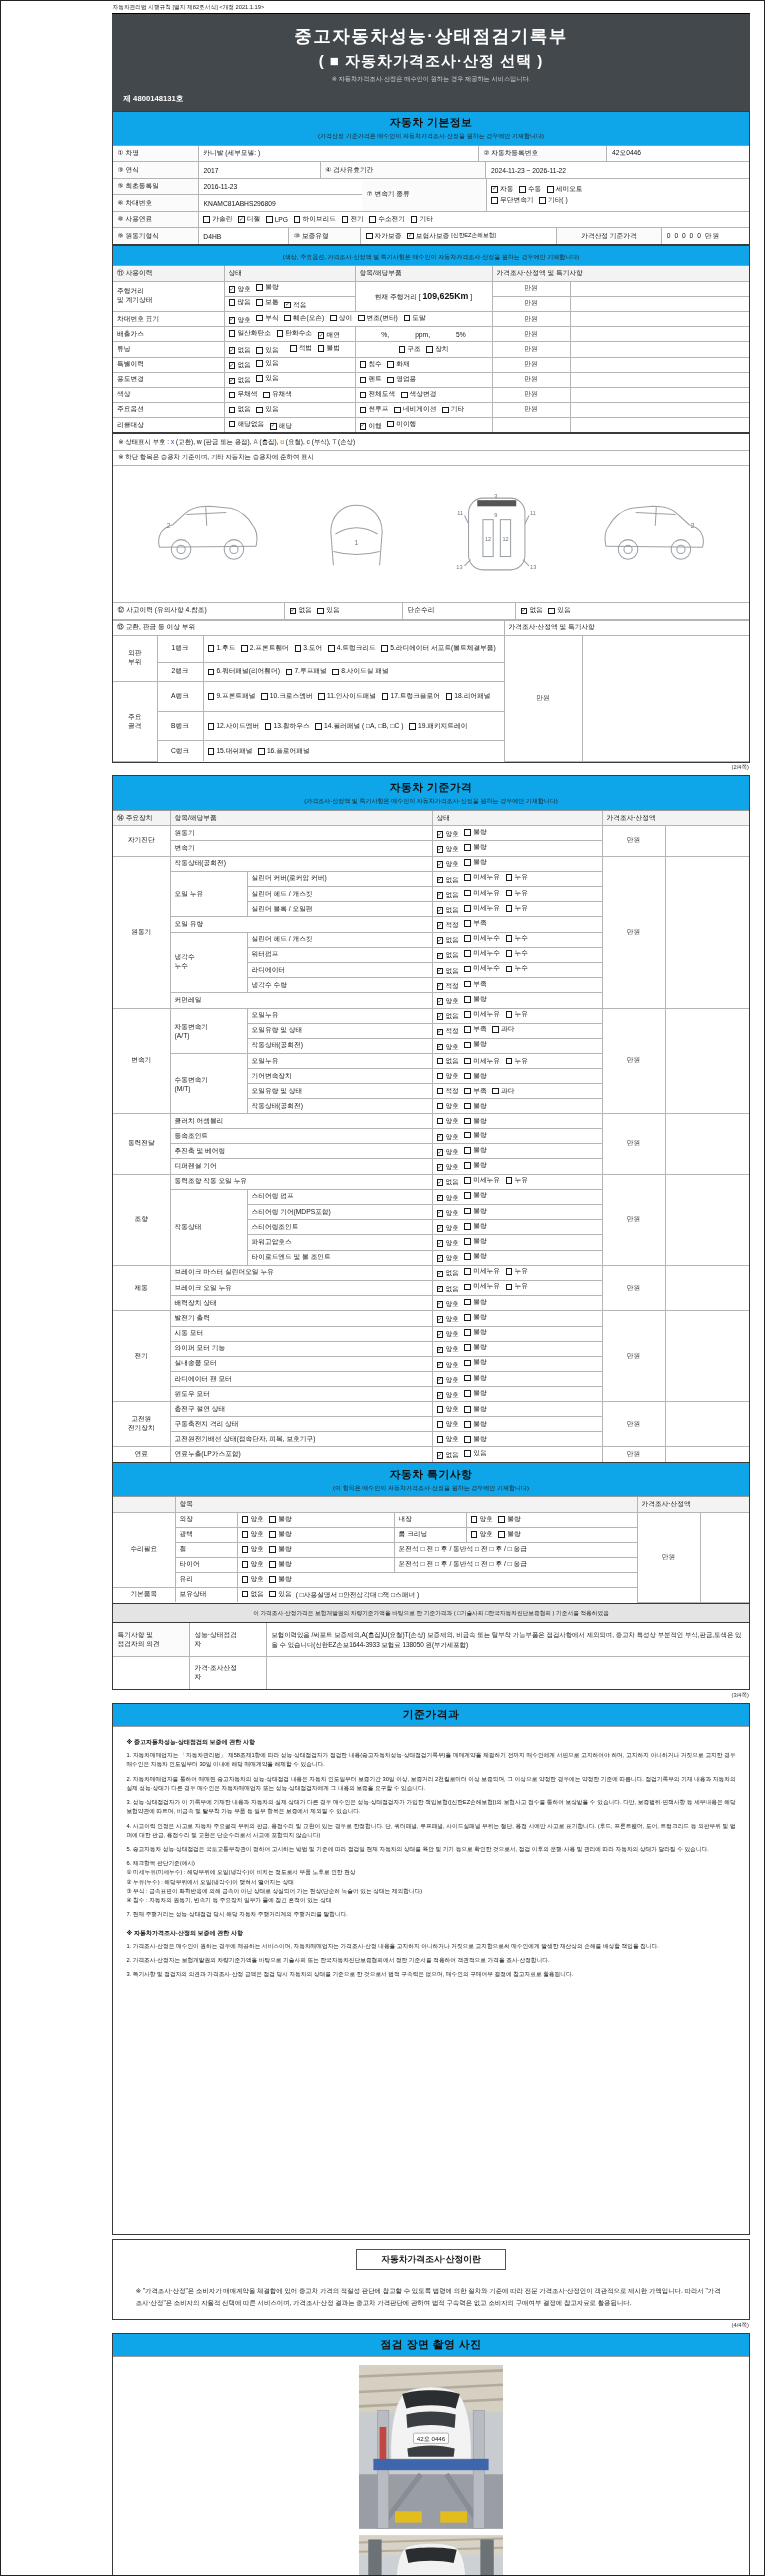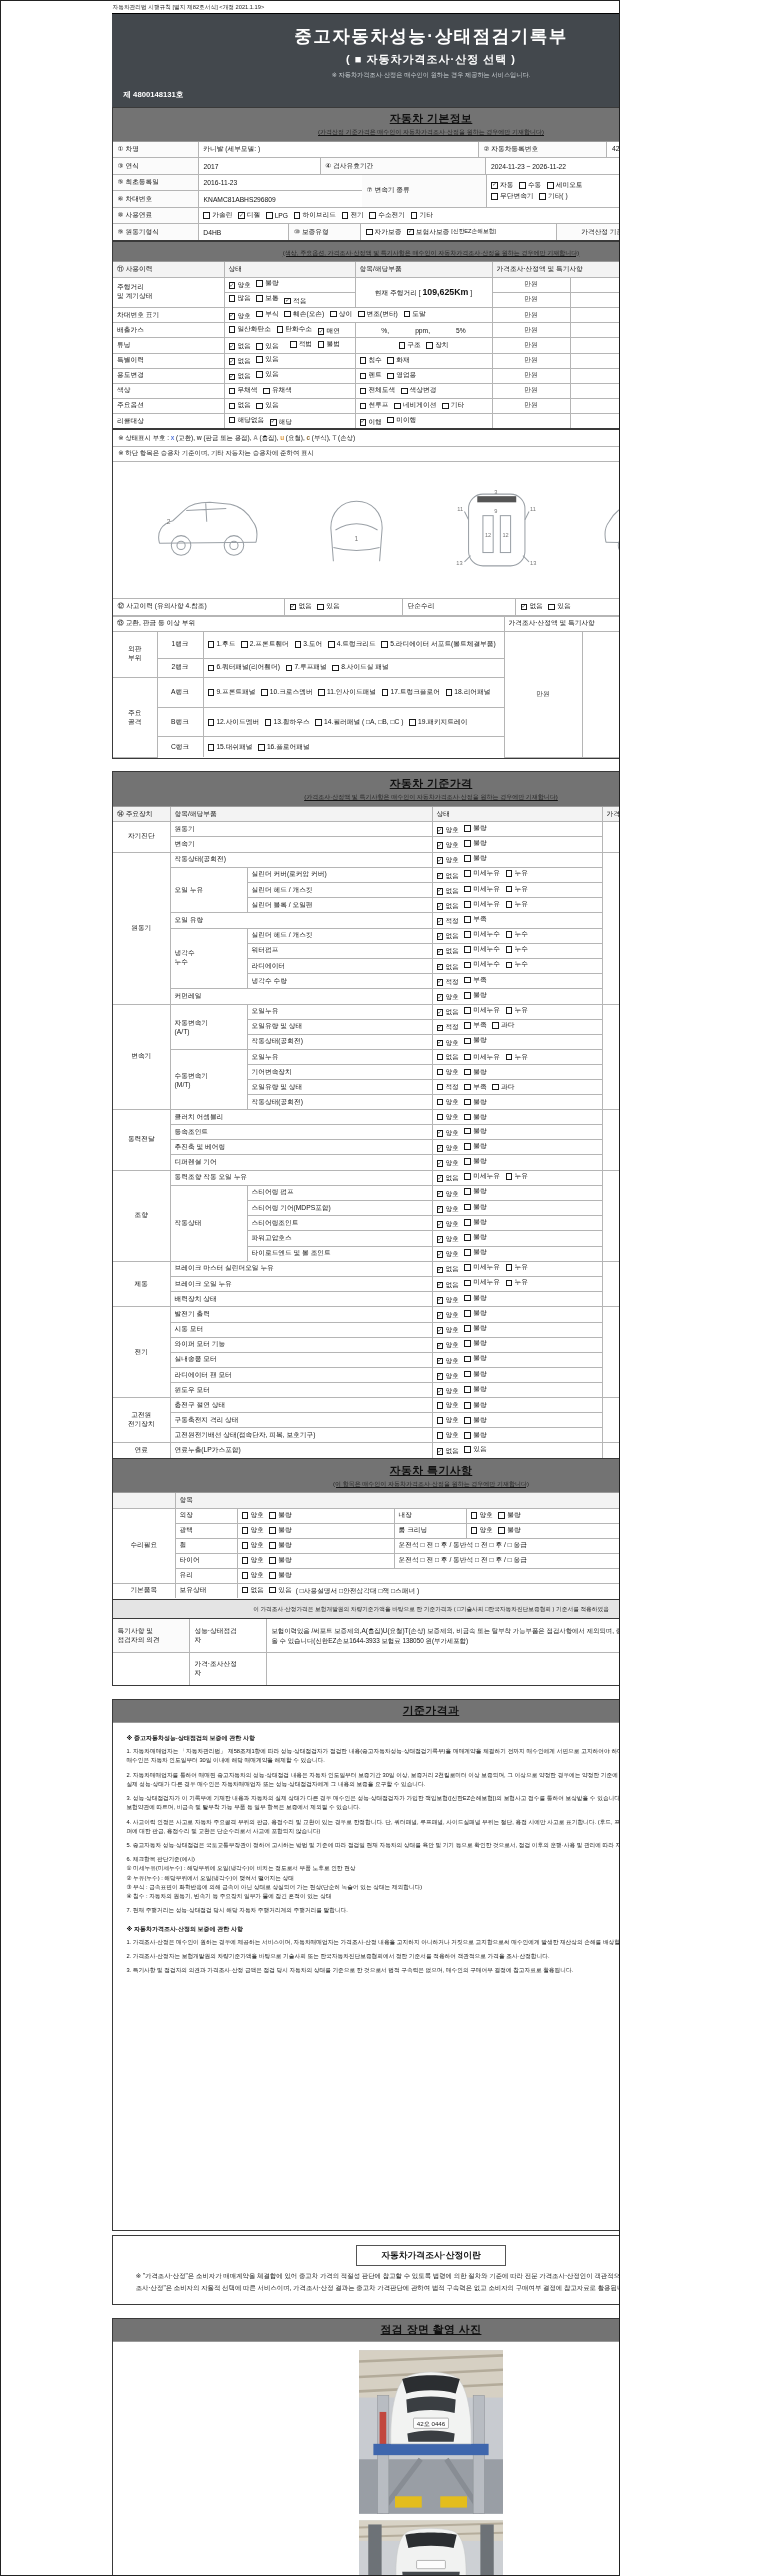--- a/index.html
+++ b/index.html
@@ -1,27 +1,27 @@
 <!DOCTYPE html>
 <html style="font-size:8.2px"><head>
 <meta charset="utf-8">
 <style>
   html,body{margin:0;padding:0;background:#fff;font-family:"Liberation Sans","DejaVu Sans",sans-serif;color:#111;}
-  .page{position:relative;width:620px;height:2576px;border:0.5px solid #222;box-sizing:border-box;background:#fff;overflow:hidden;}
+  .page{position:relative;width:765px;height:2576px;border:0.5px solid #222;box-sizing:border-box;background:#fff;overflow:hidden;}
   .doc{position:absolute;left:111px;top:0;width:638px;}
   .formref{font-size:5.7px;color:#222;padding:2.6px 0 1.5px 0.5px;}
   
   .hdr{background:#43484d;color:#fff;border-top:1.5px solid #000;padding:10.3px 11.3px 6.2px;box-sizing:border-box;}
   .hdr-title{text-align:center;font-size:17.5px;font-weight:bold;letter-spacing:1.5px;}
-  .hdr-sub{text-align:center;font-size:11px;font-weight:bold;margin-top:4.1px;letter-spacing:1px;}
+  .hdr-sub{text-align:center;font-size:15px;font-weight:bold;margin-top:4.1px;letter-spacing:1px;}
   .hdr-note{text-align:center;font-size:6.2px;color:#ccd1d5;margin-top:3.6px;}
   .doc-no{font-size:7.7px;font-weight:bold;margin-top:10.3px;}
   
   .sect{border:1px solid #3a3a3a;border-top-width:1.5px;background:#fff;}
-  .band{background:#737373;text-align:center;padding:4.6px 0 3.6px;border-bottom:0.5px solid #9a9a9a;text-decoration:underline;}
+  .band{background:#0ea5e9;text-align:center;padding:4.6px 0 3.6px;border-bottom:0.5px solid #9a9a9a;}
   .band h2{margin:0;font-size:10.8px;font-weight:bold;letter-spacing:0.5px;}
   .bnote{font-size:6px;margin-top:2.1px;color:#222;}
   .pmark{text-align:right;font-size:5.7px;color:#333;padding:1.5px 1px 3.1px;}
   
   .frow{display:flex;border-bottom:0.5px solid #b5b5b5;}
   .frow:last-child{border-bottom:none;}
   .fcell{border-right:0.5px solid #b5b5b5;padding:2.1px 4.6px;font-size:6.7px;display:flex;align-items:center;box-sizing:border-box;min-height:15.5px;}
   .fcell:last-child{border-right:none;}
   .flabel{background:#fbfbfb;}
   .fstack{display:flex;flex-direction:column;}
@@ -54,21 +54,21 @@
   .finalrow{display:flex;justify-content:center;align-items:center;gap:9.3px;}
   .finalrow .flab{font-size:9.3px;font-weight:bold;}
   .amtbox{border:0.8px solid #444;background:#fff;padding:1.5px 8.2px;font-size:8.2px;letter-spacing:2.1px;}
   .finalnote{font-size:5.7px;margin-top:2.6px;color:#222;}
   
   .notice-box{padding:9.3px 13.4px;min-height:507px;box-sizing:border-box;}
   .notice-box p{font-size:5.7px;line-height:1.6;margin:0 0 5.2px;white-space:pre-line;text-align:justify;}
   .nhead{font-weight:bold;font-size:6px;margin:2.1px 0 4.1px;}
   
   .pricing{padding:9.3px 15.5px 11.3px;text-align:center;}
-  .pricing .ptitle{display:inline-block;border:0.8px solid #555;padding:3.6px 24px;font-size:8.8px;font-weight:bold;margin-bottom:4px;}
+  .pricing .ptitle{display:inline-block;border:0.8px solid #555;padding:3.6px 24px;font-size:8.8px;font-weight:bold;margin-bottom:15px;}
   .pricing .ptext{font-size:6.4px;line-height:1.75;text-align:left;margin:0 7.2px;}
   
   .photo-area{padding:8.2px 0 5.2px;text-align:center;}
   .photo{display:block;margin:0 auto 6.2px;}
   svg text{font-family:"Liberation Sans","DejaVu Sans",sans-serif;}
 </style>
 </head>
 <body>
 
 <div class="page">

